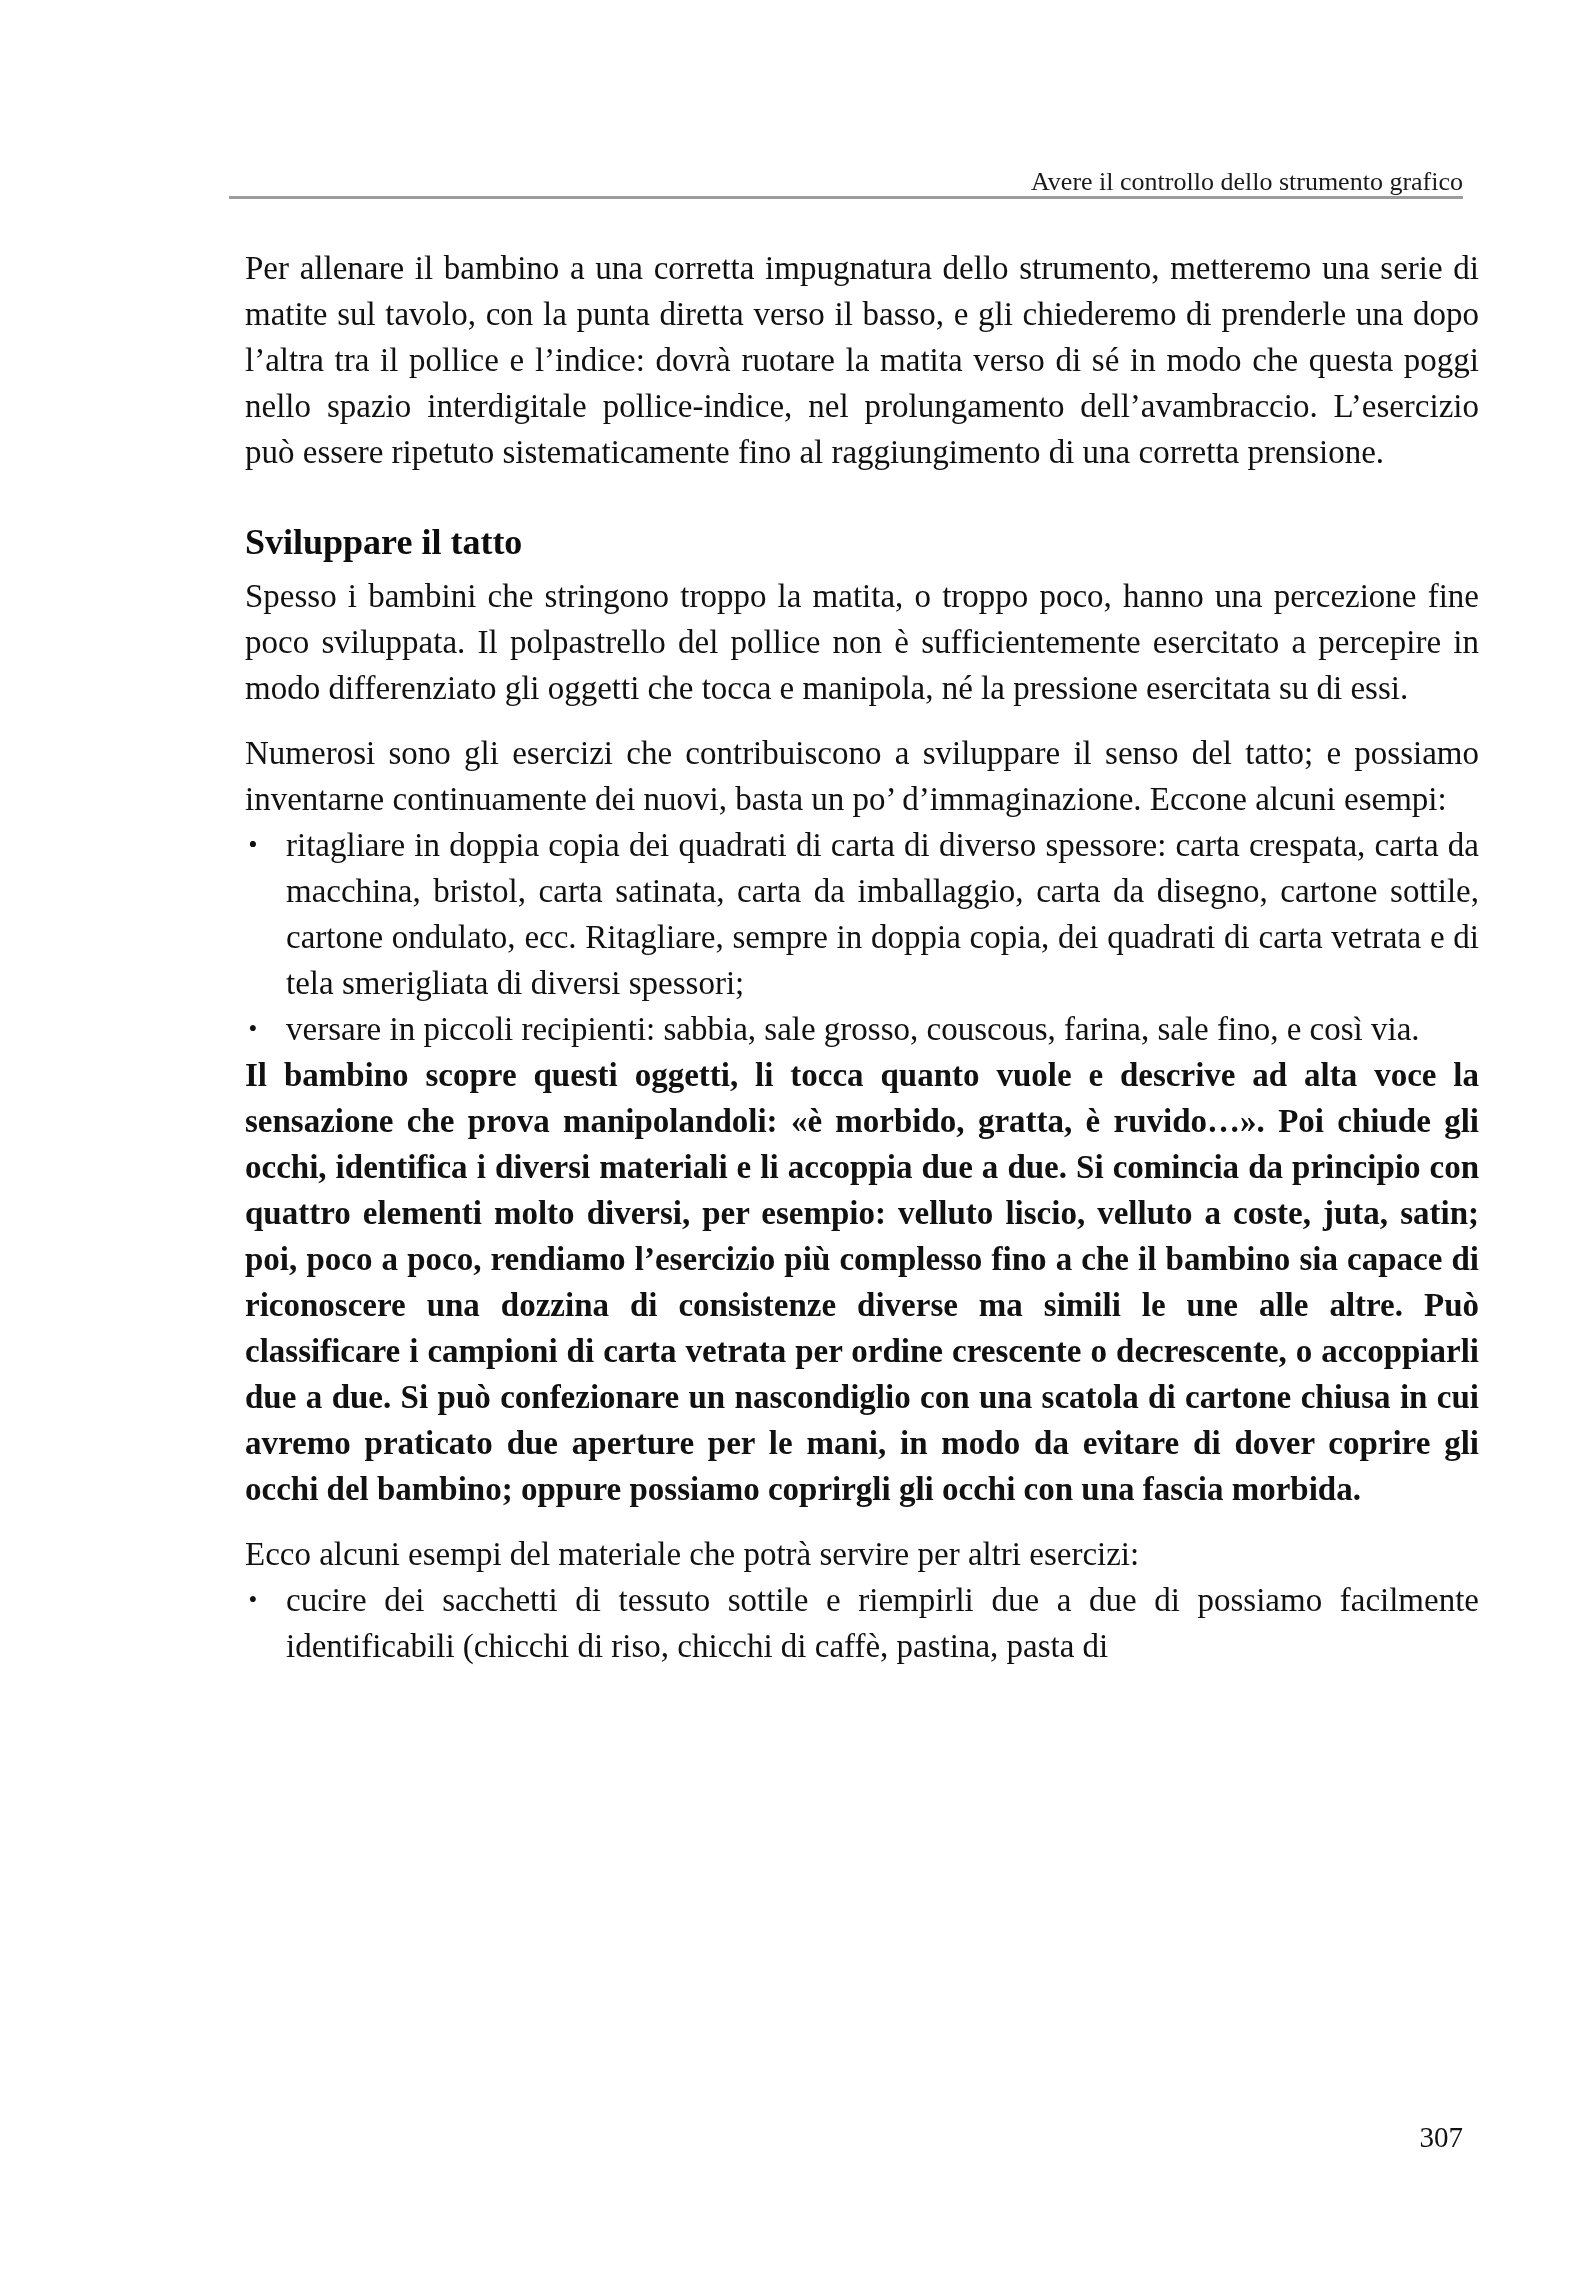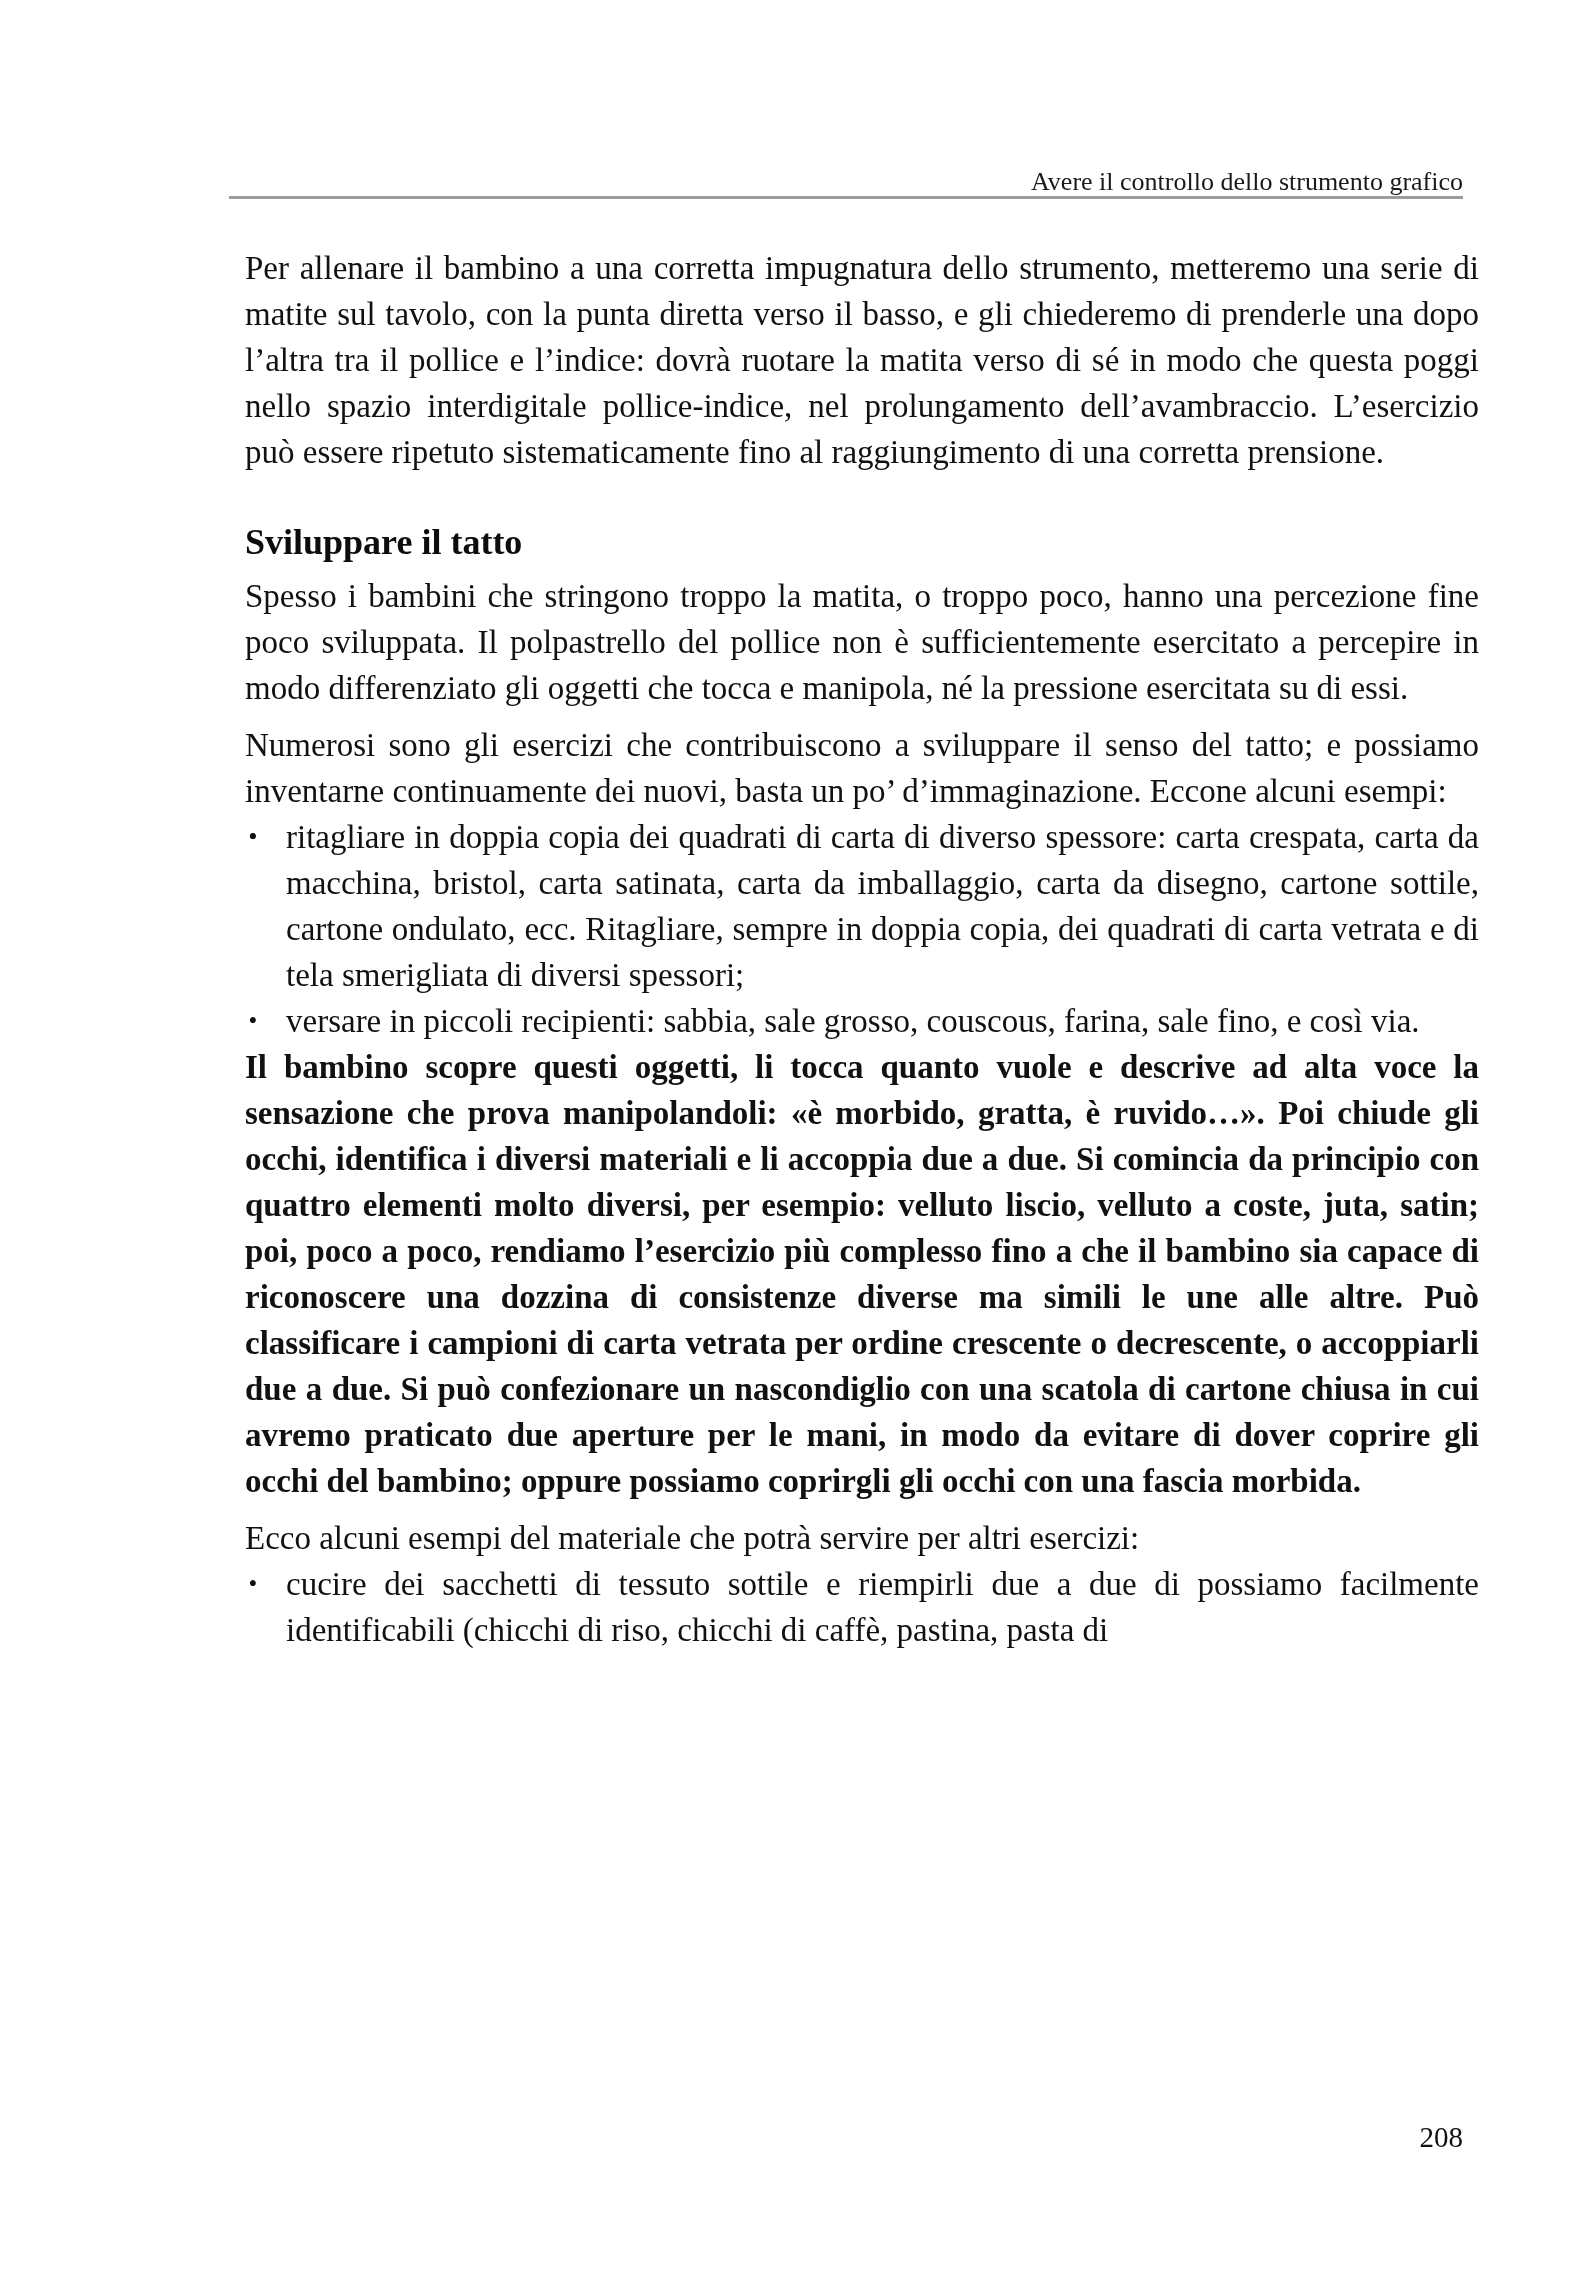--- a/index.html
+++ b/index.html
@@ -44,21 +44,21 @@
       left: 16px;
       width: 1234px;
       font-size: 33px;
       line-height: 46px;
     }
     .body p {
       margin: 0;
       text-align: justify;
       hyphens: none;
     }
-    .body p + p { margin-top: 11px; }
+    .body p + p { margin-top: 19px; }
     .section-title {
       margin: 41px 0 5px 0;
       font-family: "Liberation Serif", "DejaVu Serif", serif;
       font-weight: bold;
       font-size: 36px;
       line-height: 52px;
       color: #0d0d0d;
     }
     ul.bullets {
       list-style: none;
@@ -119,15 +119,15 @@
     <p>Ecco alcuni esempi del materiale che potrà servire per altri esercizi:</p>
 
     <ul class="bullets">
       <li>
         <span class="bullet">•</span>
         <span>cucire dei sacchetti di tessuto sottile e riempirli due a due di possiamo facilmente identificabili (chicchi di riso, chicchi di caffè, pastina, pasta di</span>
       </li>
     </ul>
   </div>
 
-  <div class="folio">208</div>
+  <div class="folio">307</div>
 </div>
 
 
 </body></html>

